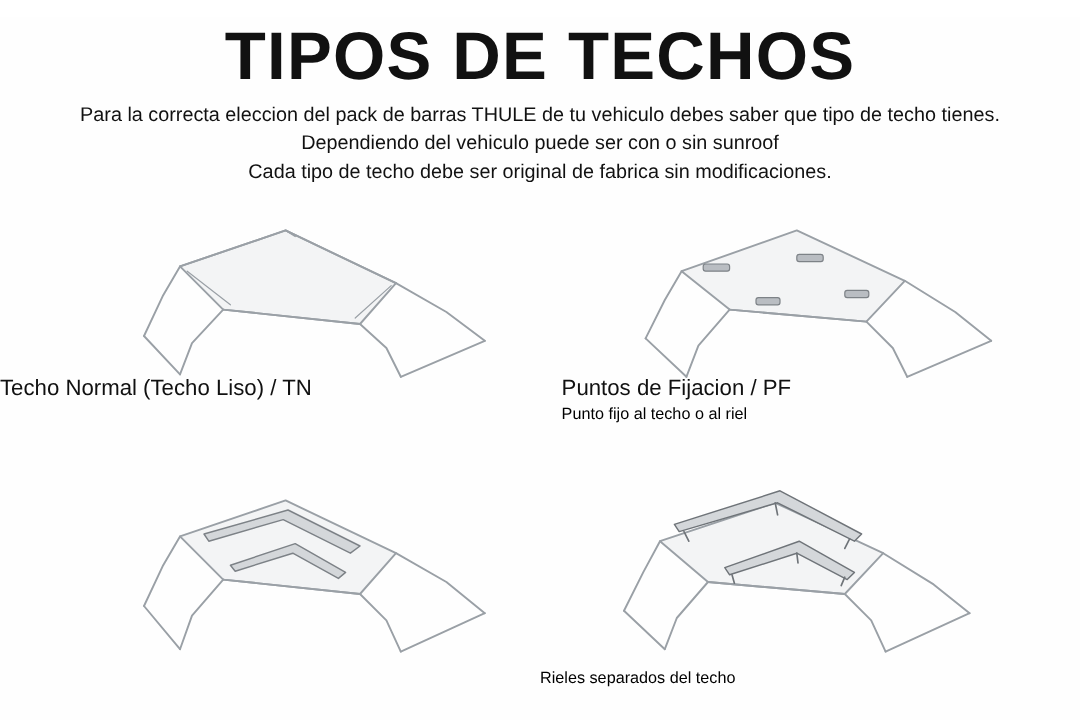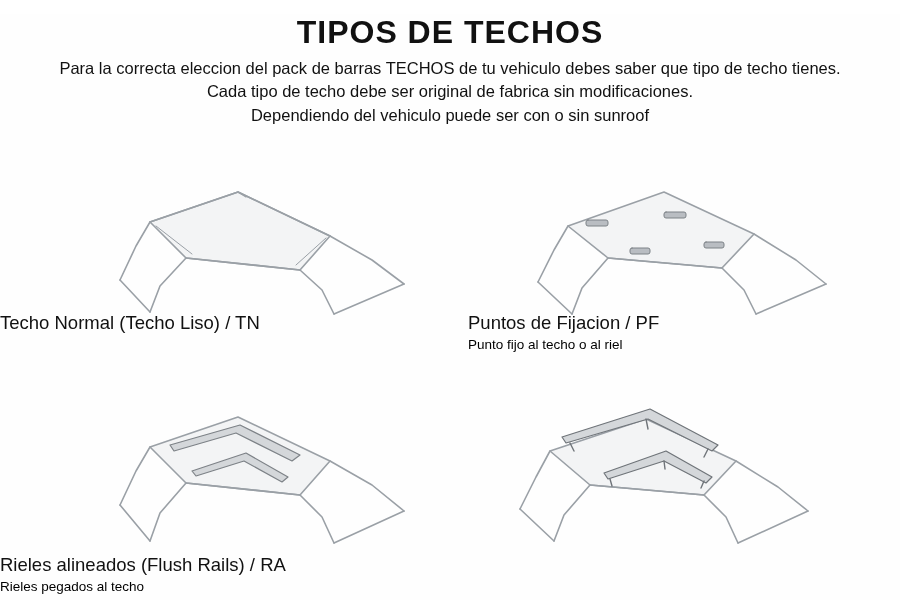--- a/index.html
+++ b/index.html
@@ -16,21 +16,21 @@
     position: relative;
   }
   .page {
     width: 900px;
     height: 600px;
     position: relative;
     background: #fefefe;
   }
   .title {
     text-align: center;
-    font-size: 32px;
+    font-size: 56px;
     font-weight: bold;
     letter-spacing: 1px;
     margin: 14px 0 6px 0;
     color: #111;
   }
   .subtitle-block {
     text-align: center;
     font-size: 16.5px;
     line-height: 1.42;
     color: #111;
@@ -87,23 +87,23 @@
   .cell-re .caption { top: 165px; }
 </style>
 </head>
 <body>
 
 <div class="page">
 
   <div class="title">TIPOS DE TECHOS</div>
 
   <div class="subtitle-block">
-    <div>Para la correcta eleccion del pack de barras TECHOS de tu vehiculo debes saber que tipo de techo tienes.</div>
+    <div>Para la correcta eleccion del pack de barras THULE de tu vehiculo debes saber que tipo de techo tienes.</div>
+    <div>Dependiendo del vehiculo puede ser con o sin sunroof</div>
     <div>Cada tipo de techo debe ser original de fabrica sin modificaciones.</div>
-    <div>Dependiendo del vehiculo puede ser con o sin sunroof</div>
   </div>
 
   <div class="grid">
 
     <div class="cell cell-tn">
       <div class="art">
         <svg width="450" height="155" viewBox="0 0 450 155" xmlns="http://www.w3.org/2000/svg">
           <g fill="none" stroke="#9aa0a6" stroke-width="1.6" stroke-linejoin="round" stroke-linecap="round">
             <path d="M150 58 L238 28 L330 72 L300 106 L186 94 Z" fill="#f3f4f5"></path>
             <path d="M150 58 L238 28 L330 72" fill="none"></path>
@@ -163,24 +163,20 @@
             <path d="M330 72 L372 96 L404 122"></path>
             <path d="M186 94 L300 106"></path>
             <path d="M120 116 L150 152"></path>
             <path d="M334 154 L404 122"></path>
 
             <path d="M170 56 L240 36 L300 66 L292 72 L236 44 L174 62 Z" fill="#d4d7da" stroke="#7d8287" stroke-width="1.2"></path>
             <path d="M192 82 L246 64 L288 88 L282 93 L244 72 L196 87 Z" fill="#d4d7da" stroke="#7d8287" stroke-width="1.2"></path>
           </g>
         </svg>
       </div>
-      <div class="caption">
-        <div class="cap-main">Rieles alineados (Flush Rails) / RA</div>
-        <div class="cap-sub">Rieles pegados al techo</div>
-      </div>
     </div>
 
     <div class="cell cell-re">
       <div class="art">
         <svg width="450" height="175" viewBox="0 0 450 175" xmlns="http://www.w3.org/2000/svg">
           <g fill="none" stroke="#9aa0a6" stroke-width="1.6" stroke-linejoin="round" stroke-linecap="round">
             <path d="M100 62 L196 30 L286 72 L254 106 L140 96 Z" fill="#f3f4f5"></path>
             <path d="M100 62 L86 88 L70 120"></path>
             <path d="M140 96 L114 126 L104 152"></path>
             <path d="M254 106 L276 128 L288 154"></path>
@@ -194,17 +190,18 @@
             <path d="M196 30 L198 40" stroke="#6f7479" stroke-width="1.4"></path>
             <path d="M258 60 L254 68" stroke="#6f7479" stroke-width="1.4"></path>
             <path d="M154 84 L216 62 L262 88 L256 94 L214 72 L158 90 Z" fill="#d4d7da" stroke="#6f7479" stroke-width="1.2"></path>
             <path d="M160 90 L162 97" stroke="#6f7479" stroke-width="1.4"></path>
             <path d="M214 72 L215 80" stroke="#6f7479" stroke-width="1.4"></path>
             <path d="M254 92 L251 99" stroke="#6f7479" stroke-width="1.4"></path>
           </g>
         </svg>
       </div>
       <div class="caption">
+        <div class="cap-sub">Rieles separados del techo</div>
       </div>
     </div>
 
   </div>
 </div>
 
 </body></html>

